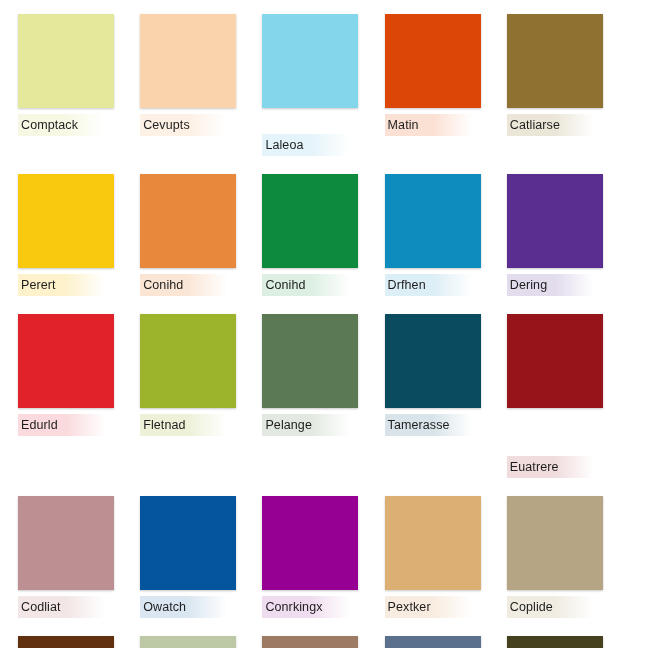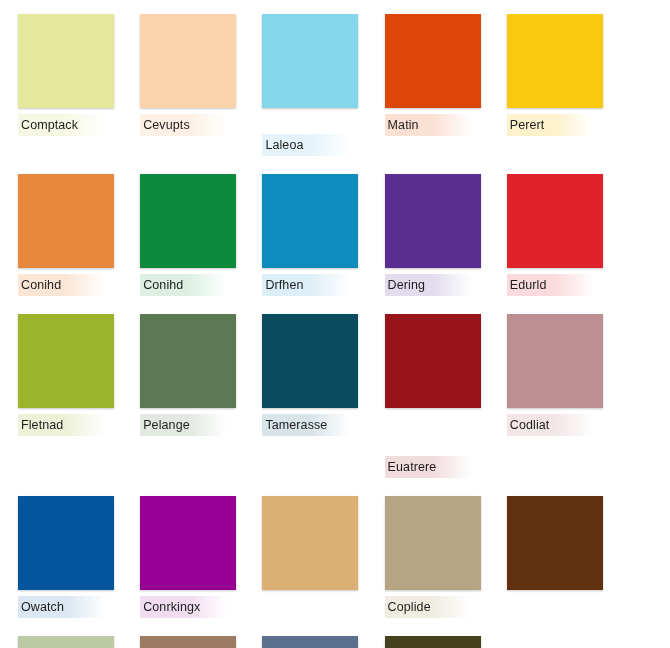--- a/index.html
+++ b/index.html
@@ -77,20 +77,26 @@
         <span class="swatch-label" style="color: rgb(29, 29, 29);">Laleoa</span>
       </div>
     </div>
     <div class="swatch-cell">
       <div class="swatch-chip" style="background: rgb(220, 71, 8);"></div>
       <div class="swatch-label-bar" style="background: linear-gradient(to right, rgb(251, 224, 212) 0%, rgb(251, 224, 212) 55%, rgb(255, 255, 255) 100%);">
         <span class="swatch-label" style="color: rgb(29, 29, 29);">Matin</span>
       </div>
     </div>
     <div class="swatch-cell">
+      <div class="swatch-chip" style="background: rgb(143, 114, 49);"></div>
+      <div class="swatch-label-bar" style="background: linear-gradient(to right, rgb(235, 230, 216) 0%, rgb(235, 230, 216) 55%, rgb(255, 255, 255) 100%);">
+        <span class="swatch-label" style="color: rgb(29, 29, 29);">Catliarse</span>
+      </div>
+    </div>
+    <div class="swatch-cell">
       <div class="swatch-chip" style="background: rgb(248, 201, 14);"></div>
       <div class="swatch-label-bar" style="background: linear-gradient(to right, rgb(253, 242, 204) 0%, rgb(253, 242, 204) 55%, rgb(255, 255, 255) 100%);">
         <span class="swatch-label" style="color: rgb(29, 29, 29);">Perert</span>
       </div>
     </div>
     <div class="swatch-cell">
       <div class="swatch-chip" style="background: rgb(232, 136, 60);"></div>
       <div class="swatch-label-bar" style="background: linear-gradient(to right, rgb(251, 230, 214) 0%, rgb(251, 230, 214) 55%, rgb(255, 255, 255) 100%);">
         <span class="swatch-label" style="color: rgb(29, 29, 29);">Conihd</span>
       </div>
@@ -156,20 +162,23 @@
       </div>
     </div>
     <div class="swatch-cell">
       <div class="swatch-chip" style="background: rgb(150, 0, 147);"></div>
       <div class="swatch-label-bar" style="background: linear-gradient(to right, rgb(240, 220, 239) 0%, rgb(240, 220, 239) 55%, rgb(255, 255, 255) 100%);">
         <span class="swatch-label" style="color: rgb(29, 29, 29);">Conrkingx</span>
       </div>
     </div>
     <div class="swatch-cell">
       <div class="swatch-chip" style="background: rgb(220, 176, 117);"></div>
+      <div class="swatch-label-bar" style="background: linear-gradient(to right, rgb(248, 236, 224) 0%, rgb(248, 236, 224) 55%, rgb(255, 255, 255) 100%);">
+        <span class="swatch-label" style="color: rgb(29, 29, 29);">Pextker</span>
+      </div>
     </div>
     <div class="swatch-cell">
       <div class="swatch-chip" style="background: rgb(181, 165, 132);"></div>
       <div class="swatch-label-bar" style="background: linear-gradient(to right, rgb(240, 236, 226) 0%, rgb(240, 236, 226) 55%, rgb(255, 255, 255) 100%);">
         <span class="swatch-label" style="color: rgb(29, 29, 29);">Coplide</span>
       </div>
     </div>
     <div class="swatch-cell">
       <div class="swatch-chip" style="background: rgb(96, 48, 15);"></div>
     </div>

